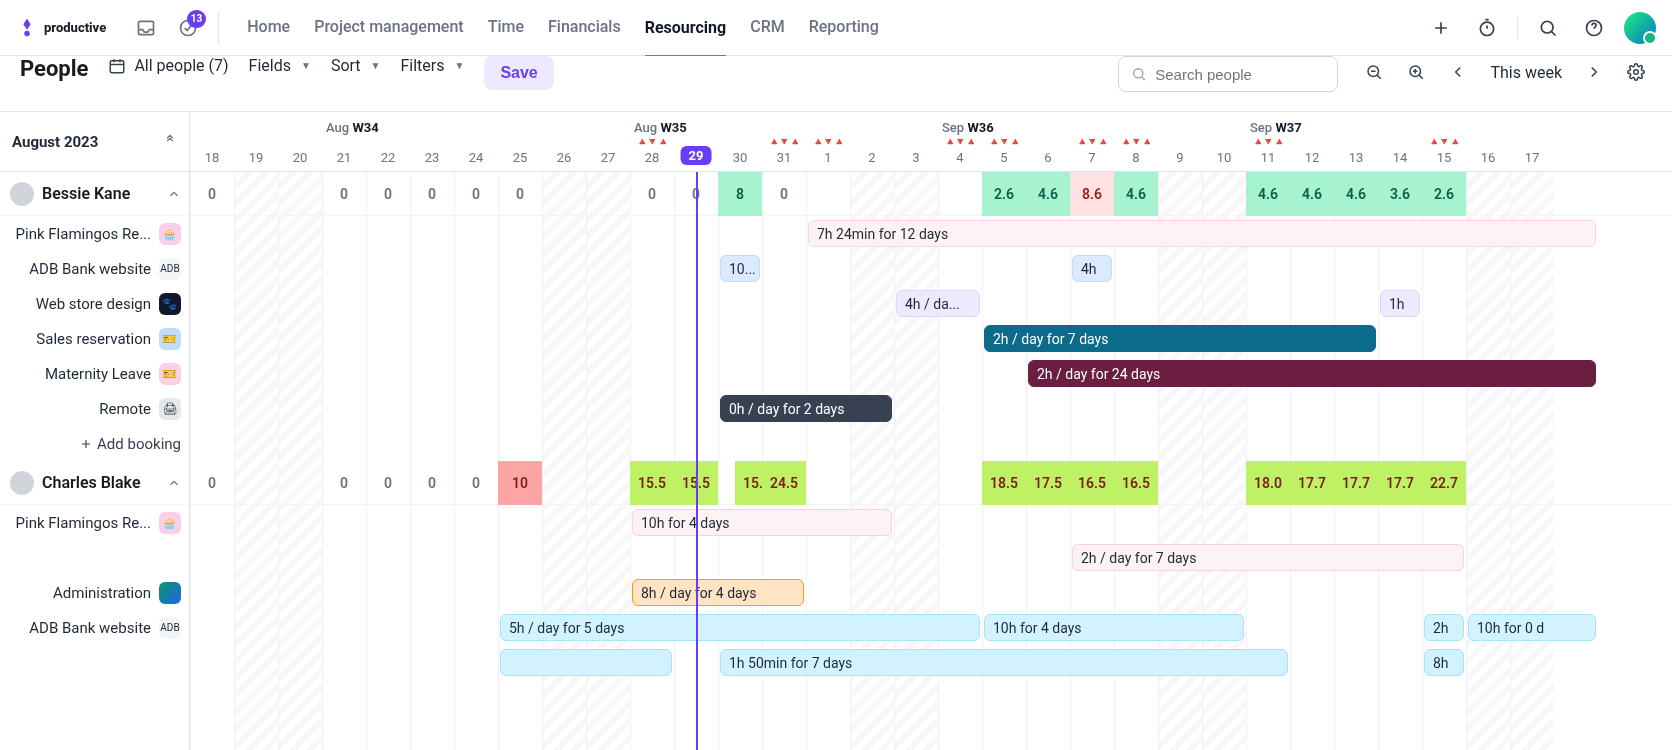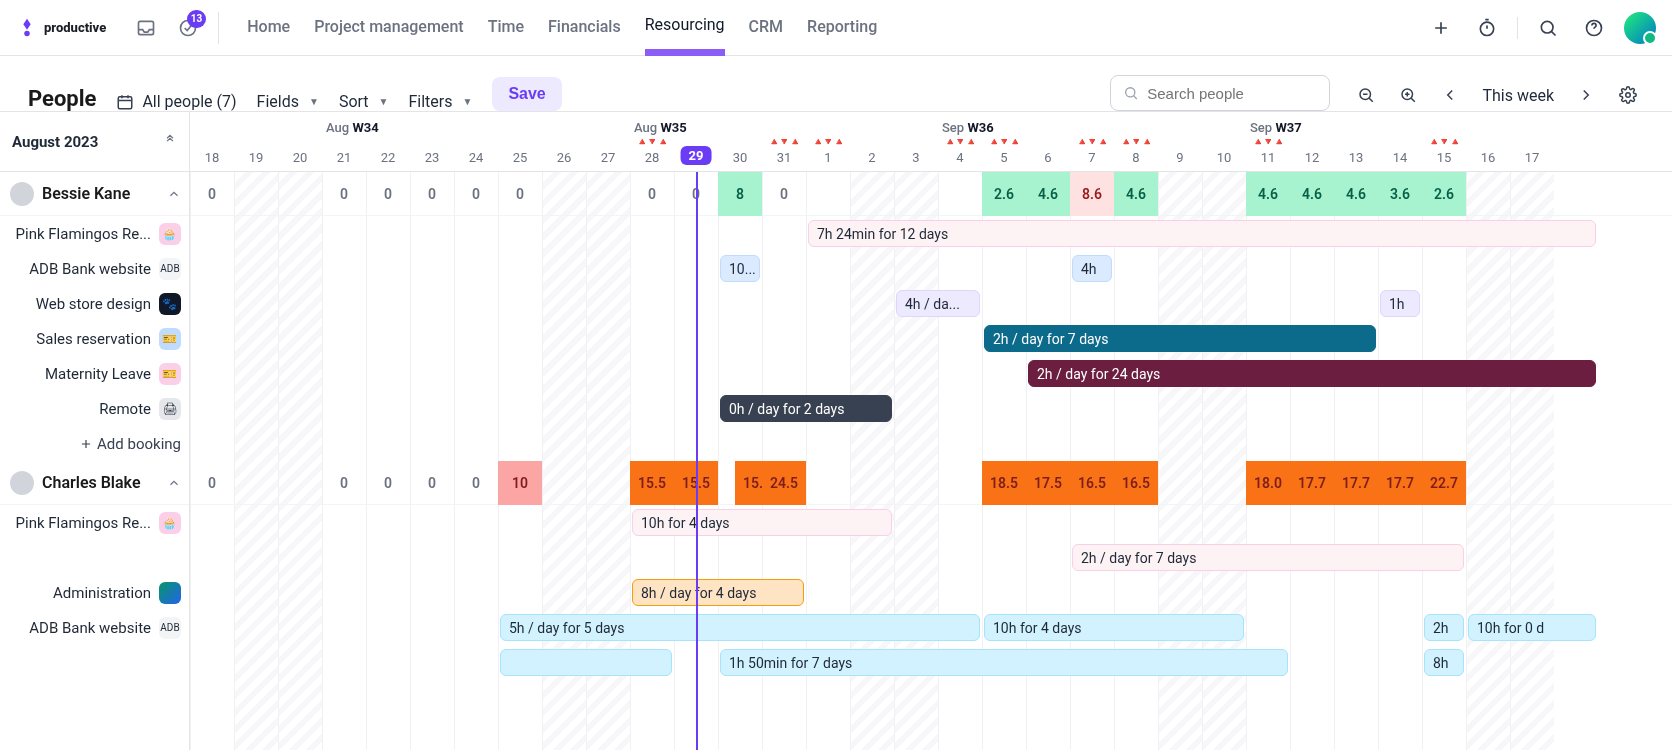--- a/index.html
+++ b/index.html
@@ -5,29 +5,29 @@
 * { box-sizing: border-box; margin: 0; padding: 0; }
 body { font-family: -apple-system, BlinkMacSystemFont, "Segoe UI", Roboto, Helvetica, Arial, sans-serif; font-size: 14px; color: #1a1a1a; overflow: hidden; background: #fff; }
 .topbar { display: flex; align-items: center; height: 56px; border-bottom: 1px solid #e4e4e7; padding: 0 16px; gap: 12px; }
 .logo { display: flex; align-items: center; gap: 6px; font-weight: 800; font-size: 13px; color: #1a1e26; margin-right: 12px; }
 .logo-mark { width: 22px; height: 22px; }
 .icon-group { display: flex; align-items: center; gap: 10px; }
 .icon-btn { width: 32px; height: 32px; display: flex; align-items: center; justify-content: center; cursor: pointer; position: relative; color: #6b7280; border-radius: 6px; }
 .badge { position: absolute; top: -2px; right: -2px; min-width: 18px; height: 18px; border-radius: 9px; background: #6a3cf5; color: #fff; font-size: 10px; font-weight: 700; display: flex; align-items: center; justify-content: center; padding: 0 4px; }
 .nav { display: flex; gap: 24px; margin-left: 16px; }
 .nav a { color: #6b7280; text-decoration: none; font-size: 16px; font-weight: 500; height: 56px; display: flex; align-items: center; border-bottom: 3px solid transparent; cursor: pointer; }
-.nav a.active { color: #111827; font-weight: 400; border-bottom: 7px solid #8b5cf6; }
+.nav a.active { color: #111827; font-weight: 700; border-bottom: 1px solid #8b5cf6; }
 .spacer { flex: 1; }
 .top-right { display: flex; align-items: center; gap: 14px; }
 .divider { width: 1px; height: 22px; background: #e4e4e7; }
 .avatar-sm { width: 32px; height: 32px; border-radius: 50%; background: linear-gradient(135deg,#f0a,#0af); }
 .avatar-sm.user { background: linear-gradient(135deg,#2e7,#07c); position: relative; }
 .avatar-sm.user::after { content:''; position:absolute; width:10px; height:10px; background:#10b981; border:2px solid #fff; border-radius:50%; bottom:-1px; right:-1px; }
 
-.subbar { display: flex; align-items: flex-end; gap: 20px; height: 56px; padding: 0 28px; border-bottom: 1px solid #e4e4e7; }
+.subbar { display: flex; align-items: flex-start; gap: 20px; height: 56px; padding: 0 20px; border-bottom: 1px solid #e4e4e7; }
 .subbar h1 { font-size: 22px; font-weight: 700; }
 .filter { display: flex; align-items: center; gap: 8px; font-size: 16px; color: #1f2937; cursor: pointer; }
 .chev { font-size: 10px; color: #6b7280; margin-left: 2px; }
 .save-btn { background: #ede9fe; color: #6a3cf5; border: none; padding: 8px 16px; border-radius: 8px; font-size: 16px; font-weight: 600; cursor: pointer; }
 .search { display: flex; align-items: center; gap: 8px; border: 1px solid #d1d5db; border-radius: 8px; padding: 8px 12px; width: 220px; }
 .search input { border: none; outline: none; font-size: 15px; color: #1f2937; width: 100%; background: transparent; }
 .zoom-group { display: flex; align-items: center; gap: 10px; color: #374151; }
 .this-week { font-size: 16px; color: #1f2937; padding: 0 6px; }
 
 .main { display: flex; height: calc(100vh - 112px); overflow: hidden; }
@@ -62,21 +62,21 @@
 .weekend { position: absolute; top: 60px; bottom: 0; width: 44px; background: repeating-linear-gradient(-45deg, #fff, #fff 6px, #f7f7f9 6px, #f7f7f9 12px); }
 .today-line { position: absolute; top: 60px; bottom: 0; width: 2px; background: #6a3cf5; z-index: 3; }
 
 .tl-body { position: absolute; top: 60px; left: 0; right: 0; }
 .body-row { height: 44px; border-bottom: 1px solid #f3f4f6; position: relative; }
 .cell { position: absolute; top: 0; height: 44px; width: 44px; display: flex; align-items: center; justify-content: center; font-size: 14px; font-weight: 600; }
 .cell.zero { color: #6b7280; }
 .cell.green { background: #a7f3d0; color: #065f46; }
 .cell.red { background: #fca5a5; color: #7f1d1d; }
 .cell.redlight { background: #fee2e2; color: #991b1b; }
-.cell.redstrong { background: #f97316; color: #7f1d1d; }
+.cell.redstrong { background: #bef264; color: #7f1d1d; }
 
 .track { height: 35px; position: relative; }
 .bar { position: absolute; top: 4px; height: 27px; border-radius: 6px; display: flex; align-items: center; padding: 0 8px; font-size: 14px; white-space: nowrap; overflow: hidden; border: 1px solid rgba(0,0,0,0.1); }
 .bar.pink { background: #fdf2f4; border-color: #fbcfe8; color: #1f2937; }
 .bar.blue { background: #dbeafe; border-color: #bfdbfe; color: #1f2937; }
 .bar.lav { background: #ede9fe; border-color: #ddd6fe; color: #1f2937; }
 .bar.teal { background: #0c6a8a; border-color: #0c6a8a; color: #fff; }
 .bar.wine { background: #6b1e3f; border-color: #6b1e3f; color: #fff; }
 .bar.dark { background: #374151; border-color: #374151; color: #fff; }
 .bar.orange { background: #ffe4c4; border-color: #f59e0b; color: #1f2937; }

